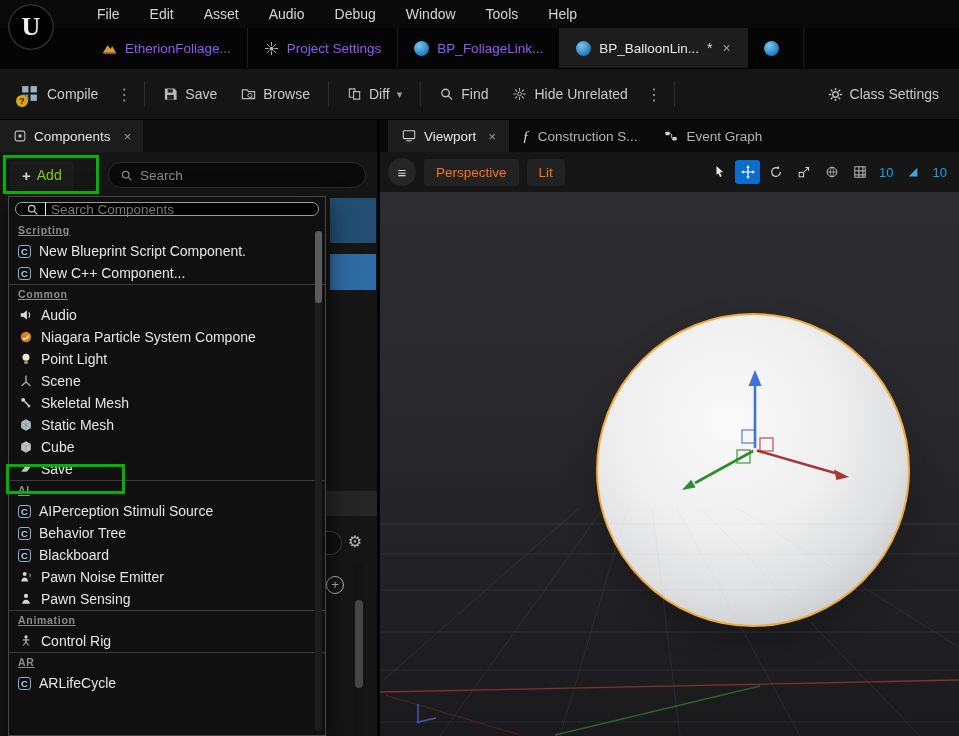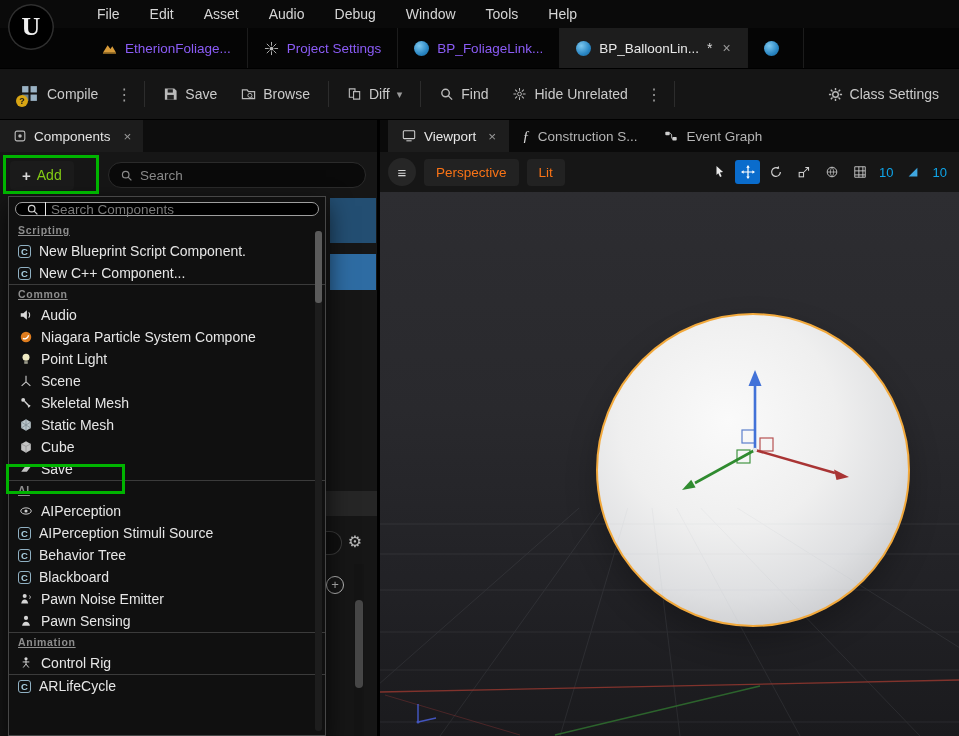--- a/index.html
+++ b/index.html
@@ -378,29 +378,20 @@
                     <path d="M2.5 11l4.5-6h6.5L9 11z" fill="#c3c3c3"></path>
                   </svg>
               </span>
               <span>Save</span>
             </div>
           </div>
 
           <div class="menu-sec">
             <div class="sec-h">AI</div>
             <div class="mrow">
-              <span class="ic">
-                <svg viewBox="0 0 16 16" width="14" height="14">
-                    <ellipse cx="8" cy="8" rx="6" ry="3.6" fill="none" stroke="#cfcfcf" stroke-width="1.1"></ellipse>
-                    <circle cx="8" cy="8" r="1.8" fill="#cfcfcf"></circle>
-                  </svg>
-              </span>
-              <span>AIPerception</span>
-            </div>
-            <div class="mrow">
               <span class="ic ic-cbox"></span>
               <span>AIPerception Stimuli Source</span>
             </div>
             <div class="mrow">
               <span class="ic ic-cbox"></span>
               <span>Behavior Tree</span>
             </div>
             <div class="mrow">
               <span class="ic ic-cbox"></span>
               <span>Blackboard</span>
@@ -433,20 +424,21 @@
                 <svg viewBox="0 0 16 16" width="14" height="14">
                     <circle cx="8" cy="3.2" r="1.8" fill="#d5d5d5"></circle>
                     <path d="M8 5v4.2M8 9.2l-3.2 4M8 9.2l3.2 4M4.2 6.8h7.6" stroke="#d5d5d5" stroke-width="1.1"></path>
                   </svg>
               </span>
               <span>Control Rig</span>
             </div>
           </div>
 
           <div class="menu-sec">
+            <div class="sec-h">AR</div>
             <div class="mrow">
               <span class="ic ic-cbox"></span>
               <span>ARLifeCycle</span>
             </div>
           </div>
         </div>
 
         <div class="mscroll">
             <div class="thumb"></div>
           </div>

